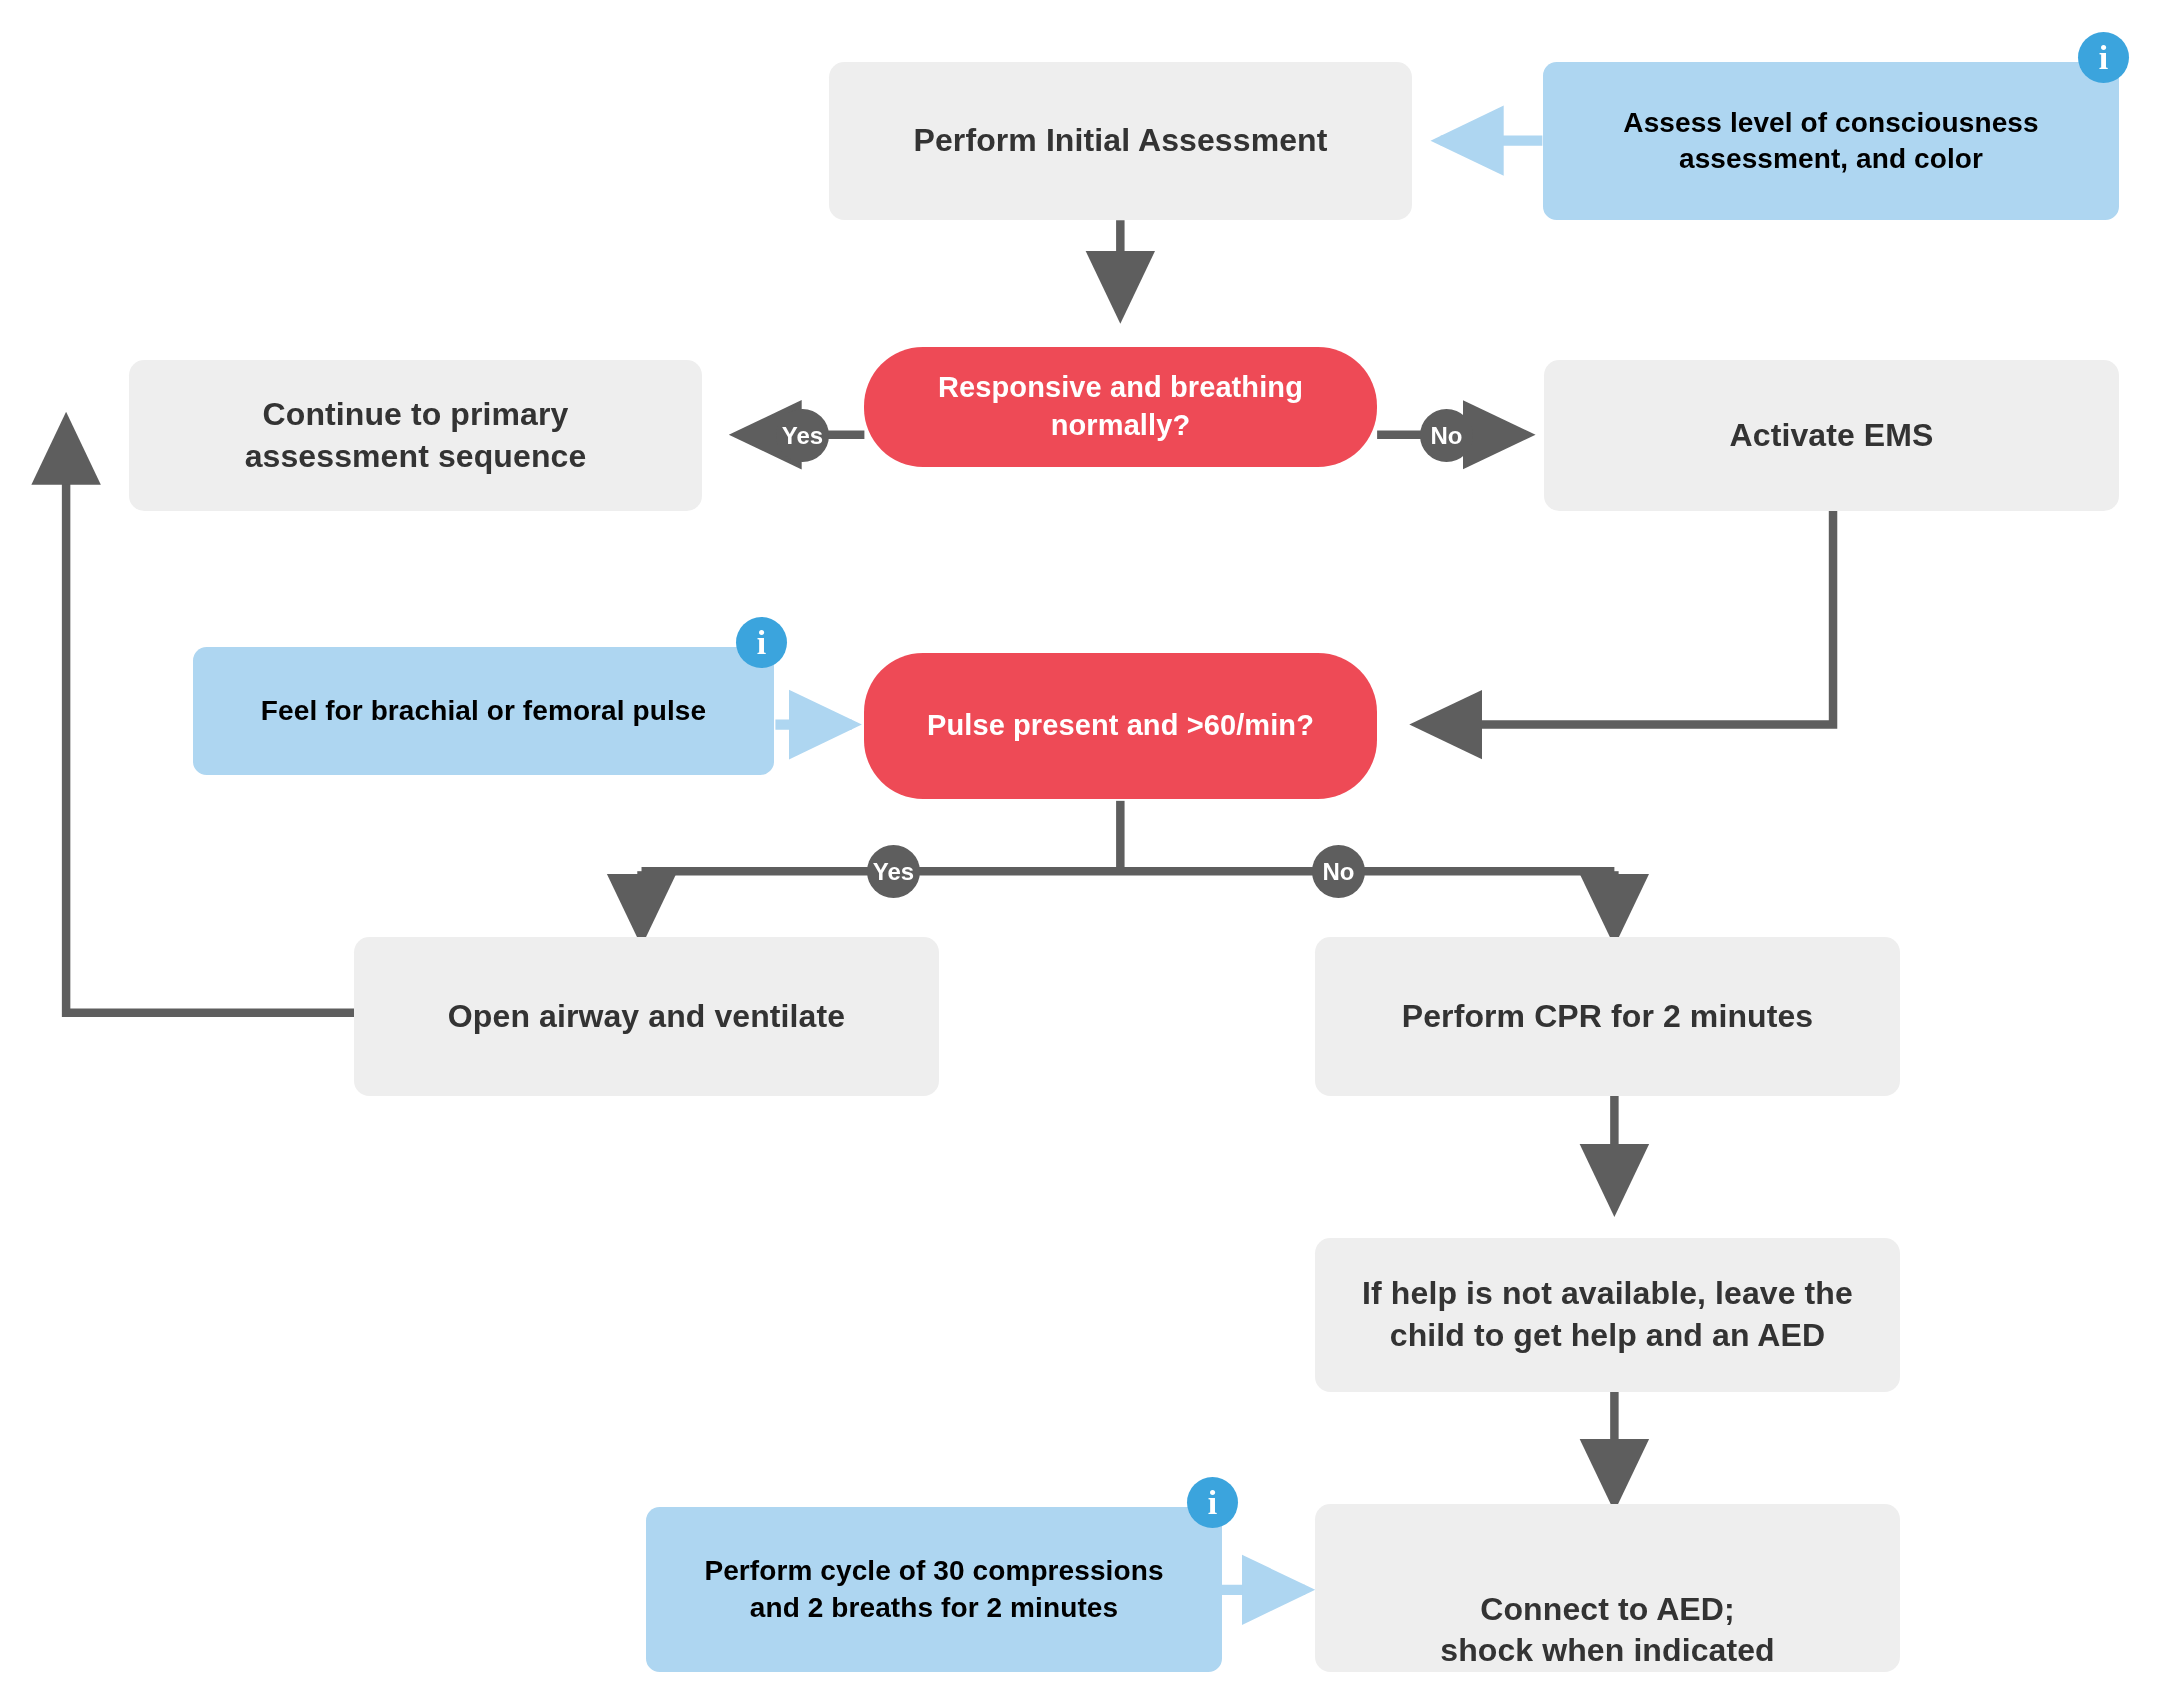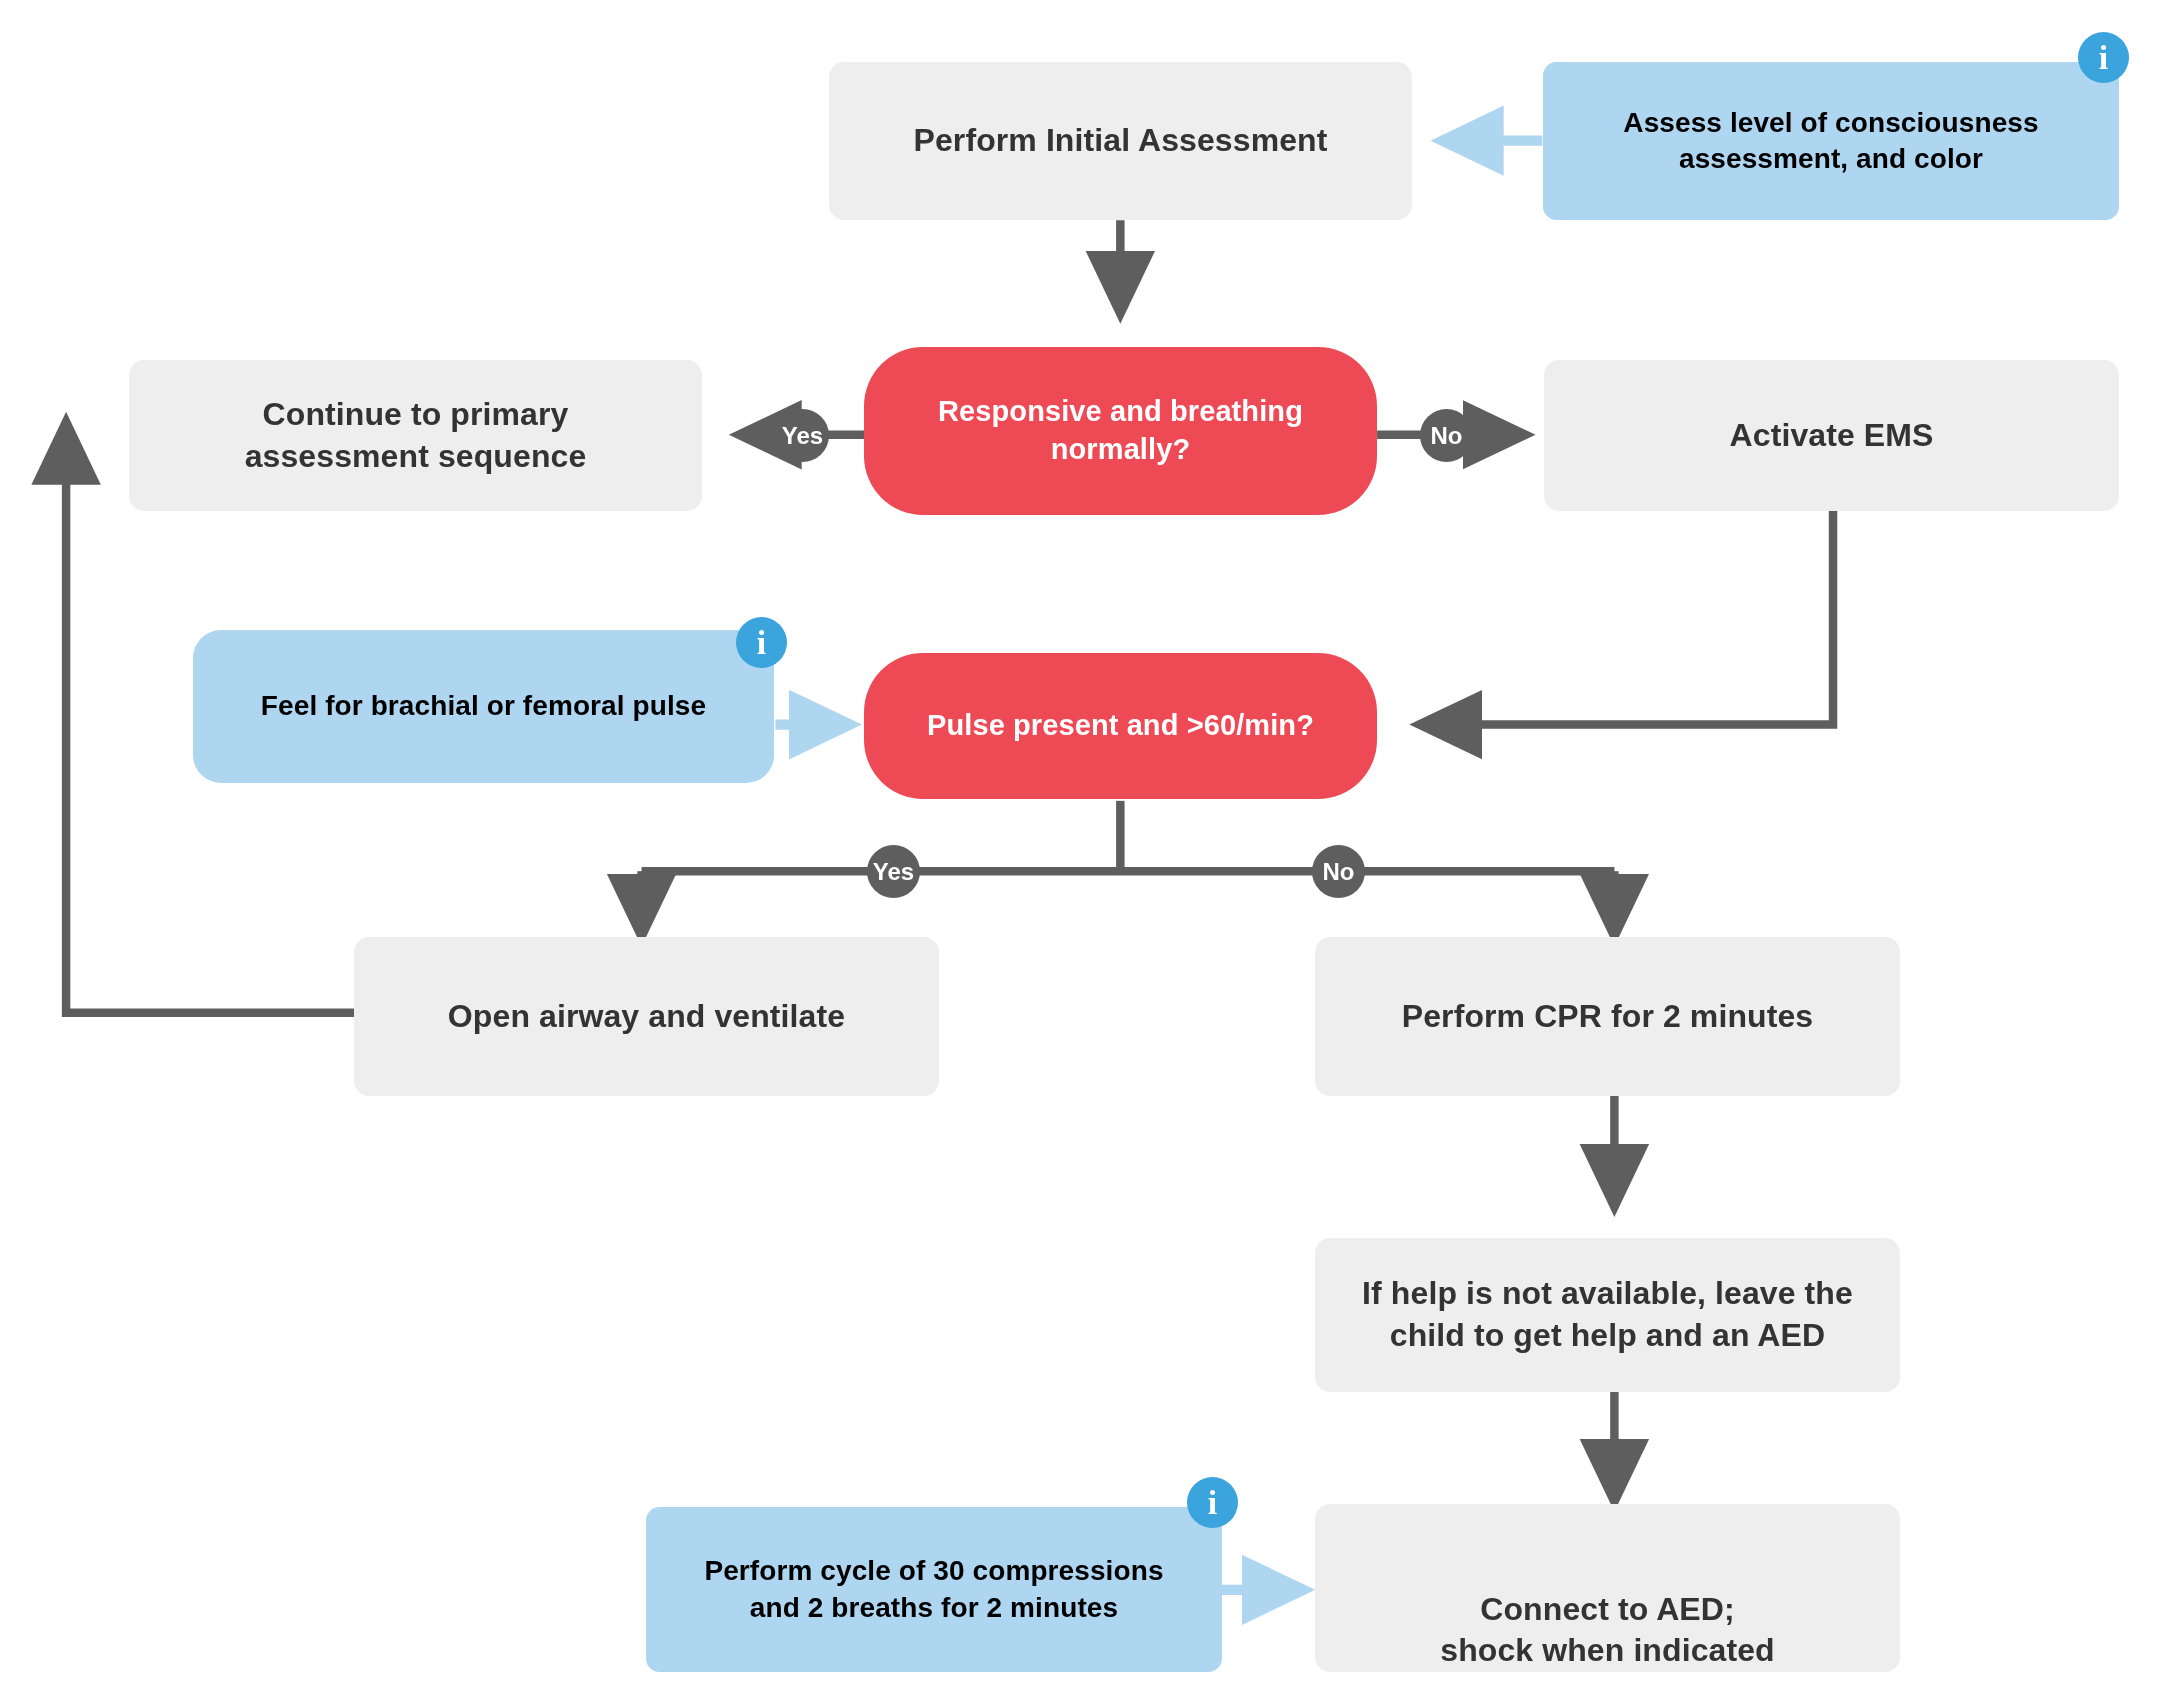--- a/index.html
+++ b/index.html
@@ -119,39 +119,39 @@
   <div class="node info" style="left:1543px;top:62px;width:576px;height:158px;">
     <span class="lbl">
       <span>Assess level of consciousness</span><br>
       <span>assessment, and color</span>
     </span>
   </div>
   <div class="badge" style="left:2078px;top:32px;">
     <span>i</span>
   </div>
 
-  <div class="node decision" style="left:864px;top:347px;width:513px;height:168px;">
+  <div class="node decision" style="left:864px;top:347px;width:513px;height:120px;">
     <span class="lbl">
       <span>Responsive and breathing</span><br>
       <span>normally?</span>
     </span>
   </div>
 
   <div class="node process" style="left:129px;top:360px;width:573px;height:151px;">
     <span class="lbl">
       <span>Continue to primary</span><br>
       <span>assessment sequence</span>
     </span>
   </div>
 
   <div class="node process" style="left:1544px;top:360px;width:575px;height:151px;">
     <span class="lbl">Activate EMS</span>
   </div>
 
-  <div class="node info" style="left:193px;top:630px;width:581px;height:153px;border-radius:28px;">
+  <div class="node info" style="left:193px;top:647px;width:581px;height:128px;">
     <span class="lbl">Feel for brachial or femoral pulse</span>
   </div>
   <div class="badge" style="left:736px;top:617px;">
     <span>i</span>
   </div>
 
   <div class="node decision" style="left:864px;top:653px;width:513px;height:146px;text-align:center;">
     <span class="lbl">Pulse present and &gt;60/min?</span>
   </div>
 

